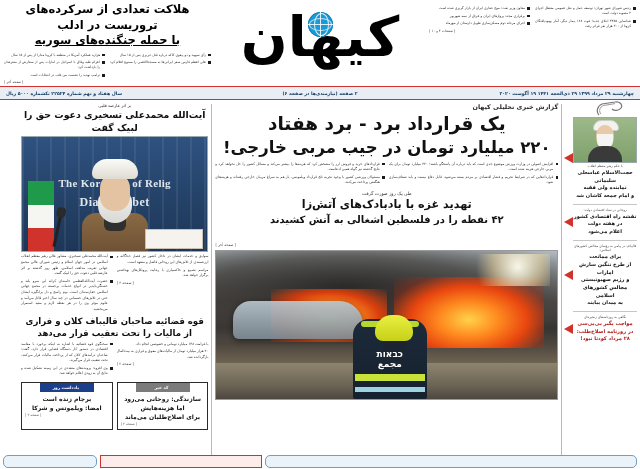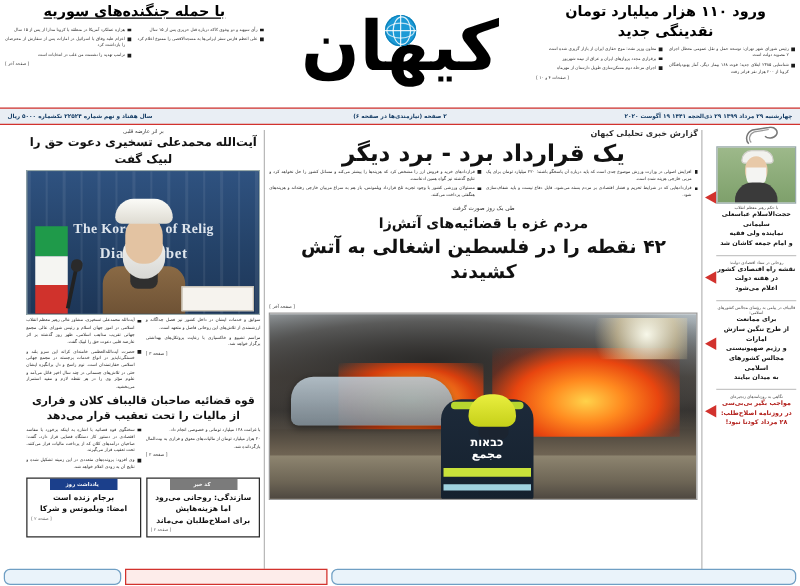--- a/index.html
+++ b/index.html
@@ -154,21 +154,21 @@
   .microtext p{
     margin:0 0 2px 0;font-size:3.5px;line-height:1.6;text-align:justify;color:#2b2b2b;
   }
   .microtext p.b{position:relative;padding-right:5px;}
   .microtext p.b::before{
     content:"";position:absolute;right:0;top:1.2px;width:2.6px;height:2.6px;background:#1b1b1b;
   }
 
   .gaza-kicker{text-align:center;font-size:4.6px;color:#333;margin:3px 0 1px;}
   .gaza-h1{text-align:center;font-size:11.2px;font-weight:bold;line-height:1.35;color:#111;margin:0;}
-  .gaza-h2{text-align:center;font-size:15px;font-weight:bold;line-height:1.35;color:#111;margin:1px 0 16px;}
+  .gaza-h2{text-align:center;font-size:10px;font-weight:bold;line-height:1.35;color:#111;margin:1px 0 16px;}
   .pageref{font-size:3.6px;color:#444;text-align:left;margin-top:1px;}
 
   
   .firephoto{
     position:relative;width:100%;height:150px;margin-top:3px;
     border:0.8px solid #999;box-sizing:border-box;overflow:hidden;
     background:linear-gradient(180deg,#d9e3ea 0%,#8f9aa3 18%,#3b3a38 45%,#7b6a52 78%,#a89madd 100%);
   }
   .sky{position:absolute;inset:0;background:linear-gradient(180deg,#c9d6df 0%,#9aa6ae 12%,#4a4744 34%,#2e2c2a 52%,#6b6050 74%,#9a8f7c 100%);}
   .smoke{
@@ -327,21 +327,20 @@
 </style>
 </head>
 <body>
 
 <div class="page">
 
   <div class="masthead">
 
     <div class="mast-col mast-right">
       <div class="mast-head-title">
-        <span>ورود ۱۱۰ هزار میلیارد تومان نقدینگی جدید</span>
       </div>
       <div class="mast-bullets">
         <div class="bcol">
           <p>رئیس شورای شهر تهران: توسعه حمل و نقل عمومی معطل اجرای ۲ مصوبه دولت است</p>
           <p>شناسایی ۲۳۸۵ ابتلای جدید؛ فوت ۱۶۸ بیمار دیگر، آمار بهبودیافتگان کرونا از ۲۰۰ هزار نفر فراتر رفت</p>
         </div>
         <div class="bcol">
           <p>معاون وزیر نفت: موج حفاری ایران از بازار گریزی شده است</p>
           <p>برقراری مجدد پروازهای ایران و عراق از نیمه شهریور</p>
           <p>اجرای مرحله دوم مسکن‌سازی طویل دارستان از مهرماه</p>
@@ -355,20 +354,21 @@
         <div class="logo-text">کیهان</div>
         <div class="logo-globe">
           <div class="globe-ell"></div>
           <div class="globe-ell2"></div>
         </div>
       </div>
     </div>
 
     <div class="mast-col mast-left">
       <div class="mast-head-title">
+        <span>هلاکت تعدادی از سرکرده‌های تروریست در ادلب</span>
         <span class="l2">با حمله جنگنده‌های سوریه</span>
       </div>
       <div class="mast-bullets">
         <div class="bcol">
           <p>رأی سپهبد و دو پیغوی کاکه درباره قتل حریری پس از ۱۵ سال</p>
           <p>علی اعظم فارس سفر ایرانی‌ها به مسجدالاقصی را ممنوع اعلام کرد</p>
         </div>
         <div class="bcol">
           <p>هزاره عملکرد آمریکا در منطقه با کرونا مدارا از پس از ۱۵ سال</p>
           <p>اعزام طبه وفاق با اسرائیل در امارات پس از سفارش از معترضان را بازداشت کرد</p>
@@ -454,35 +454,36 @@
           <div>۲۸ مرداد کودتا نبود!</div>
         </div>
       </div>
     </div>
 
     <div class="vrule"></div>
 
     <div class="col-center">
 
       <div class="center-kicker">گزارش خبری تحلیلی کیهان</div>
-      <div class="center-h1">یک قرارداد برد - برد دیگر</div>
+      <div class="center-h1">یک قرارداد برد - برد هفتاد</div>
+      <div class="center-h2">۲۲۰ میلیارد تومان در جیب مربی خارجی!</div>
 
       <div class="center-cols">
         <div class="ccol microtext">
           <p class="b">افزایش اصولی در وزارت ورزش موضوع جدی است که باید درباره آن پاسخگو باشند؛ ۲۲۰ میلیارد تومان برای یک مربی خارجی هزینه شده است.</p>
           <p class="b">قراردادهایی که در شرایط تحریم و فشار اقتصادی بر مردم بسته می‌شود، قابل دفاع نیست و باید شفاف‌سازی شود.</p>
         </div>
         <div class="ccol microtext">
           <p class="b">قراردادهای خرید و فروش ارز را مشخص کرد که هزینه‌ها را بیشتر می‌کند و مسائل کشور را حل نخواهد کرد و نتایج گذشته نیز گواه همین ادعاست.</p>
           <p class="b">مسئولان ورزشی کشور با وجود تجربه تلخ قرارداد ویلموتس، باز هم به سراغ مربیان خارجی رفته‌اند و هزینه‌های هنگفتی پرداخت می‌کنند.</p>
         </div>
       </div>
 
       <div class="gaza-kicker">طی یک روز صورت گرفت</div>
-      <div class="gaza-h1">مردم غزه با قضائیه‌های آتش‌زا</div>
+      <div class="gaza-h1">تهدید غزه با بادبادک‌های آتش‌زا</div>
       <div class="gaza-h2">۴۲ نقطه را در فلسطین اشغالی به آتش کشیدند</div>
       <div class="pageref">[ صفحه آخر ]</div>
 
       <div class="firephoto">
         <div class="sky"></div>
         <div class="smoke"></div>
         <div class="flame1"></div>
         <div class="flame2"></div>
         <div class="sunflare"></div>
         <div class="car"></div>

